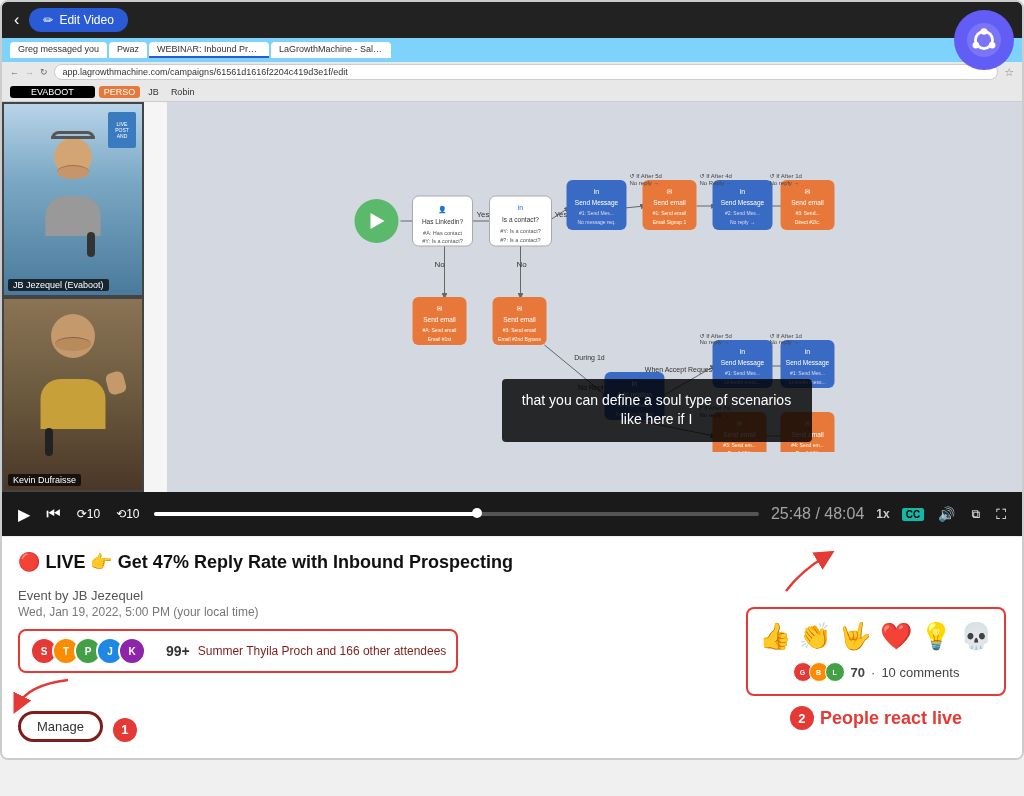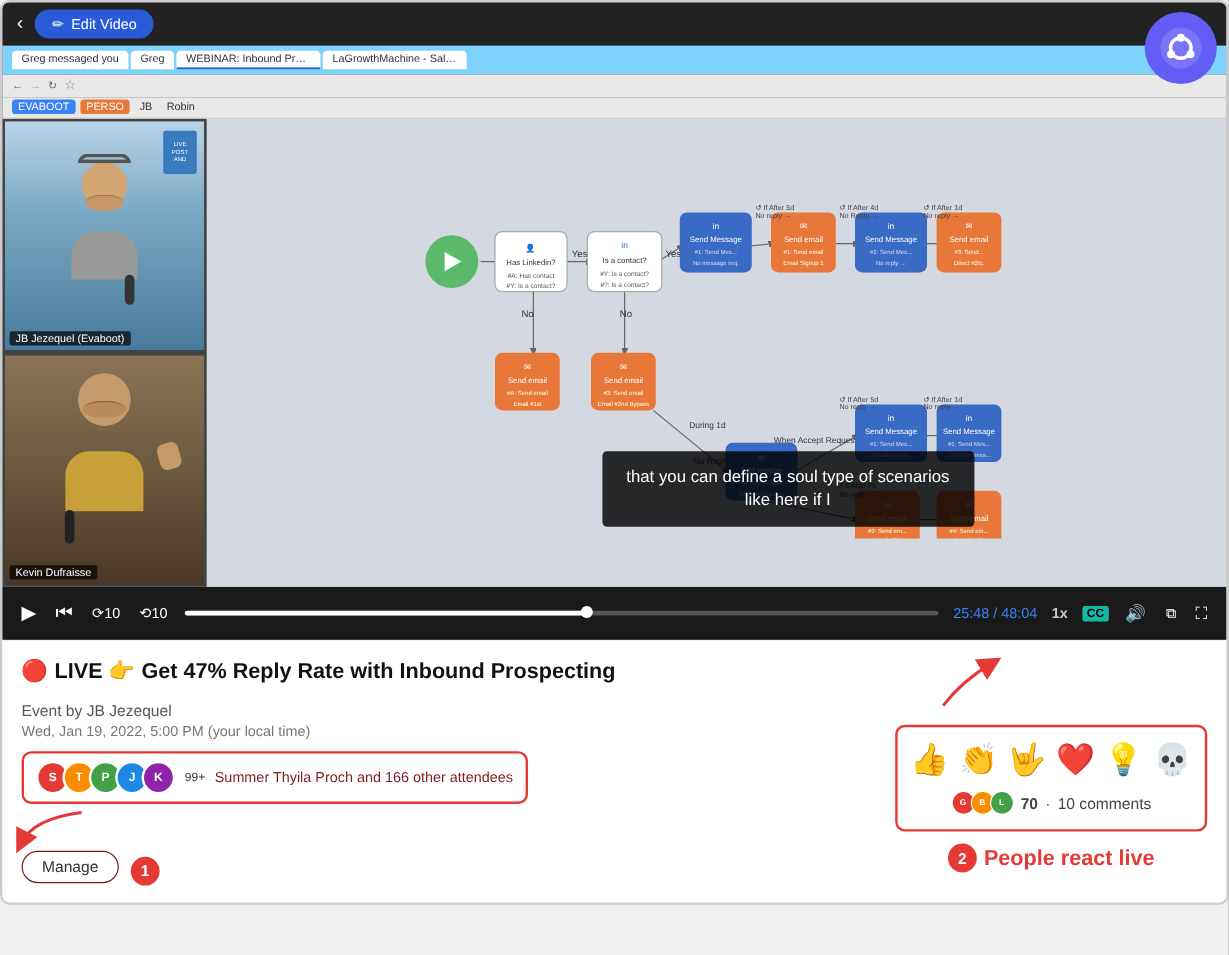--- a/index.html
+++ b/index.html
@@ -142,21 +142,21 @@
       height: 390px;
       overflow: hidden;
     }
 
     
     .webcam-feeds {
       position: absolute;
       left: 0;
       top: 0;
       bottom: 0;
-      width: 170px;
+      width: 142px;
       display: flex;
       flex-direction: column;
       z-index: 5;
     }
 
     .webcam-box {
       position: relative;
       flex: 1;
       background: #2a2a2a;
       border: 2px solid #444;
@@ -281,22 +281,22 @@
       position: absolute;
       right: -5px;
       top: -4px;
       width: 10px;
       height: 10px;
       background: #fff;
       border-radius: 50%;
     }
 
     .time-display {
-      color: #3b82f6;
-      font-size: 12px;
+      color: #a3a3a3;
+      font-size: 16px;
       white-space: nowrap;
     }
 
     .speed-badge {
       color: #ccc;
       font-size: 12px;
       font-weight: bold;
     }
 
     .cc-badge {
@@ -365,33 +365,34 @@
       overflow: hidden;
       display: flex;
       align-items: center;
       justify-content: center;
       font-size: 10px;
       font-weight: bold;
       color: #fff;
     }
     .avatar-circle:first-child { margin-left: 0; }
     .avatar-count {
-      font-size: 10px;
-      font-weight: normal;
+      font-size: 14px;
+      font-weight: bold;
       color: #333;
+      margin-left: 12px;
     }
     .attendee-names {
       font-size: 12px;
       color: #7f1d1d;
       text-align: right;
     }
 
     .manage-btn {
       display: inline-block;
-      border: 1px solid #7f1d1d;
+      border: 3px solid #7f1d1d;
       border-radius: 20px;
       padding: 5px 16px;
       font-size: 13px;
       color: #333;
       cursor: pointer;
       background: #fff;
       margin-bottom: 6px;
     }
 
     
@@ -504,33 +505,34 @@
         <ellipse cx="20" cy="20" rx="9" ry="9" fill="none" stroke="#fff" stroke-width="3"></ellipse>
         <circle cx="20" cy="11" r="3.5" fill="#fff"></circle>
         <circle cx="28.5" cy="25.5" r="3.5" fill="#fff"></circle>
         <circle cx="11.5" cy="25.5" r="3.5" fill="#fff"></circle>
       </svg>
     </div>
 
     <div class="browser-chrome">
       <div class="browser-tabs">
         <div class="browser-tab">Greg messaged you</div>
-        <div class="browser-tab">Greg</div>
+        <div class="browser-tab">Pwaz</div>
         <div class="browser-tab active">WEBINAR: Inbound Prospect...</div>
         <div class="browser-tab">LaGrowthMachine - Sales Au...</div>
       </div>
     </div>
     <div class="browser-bar">
       <span style="color:#666;">←</span>
       <span style="color:#aaa;">→</span>
       <span style="color:#666;">↻</span>
+      <div class="url-bar">app.lagrowthmachine.com/campaigns/61561d1616f2204c419d3e1f/edit</div>
       <span style="font-size:11px;color:#888;">☆</span>
     </div>
     <div class="browser-toolbar">
-      <span style="font-size:9px;background:#3b82f6;color:#fff;padding:1px 5px;border-radius:3px;">EVABOOT</span>
+      <span style="font-size:9px;background:#000000;color:#fff;padding:1px 21px;border-radius:3px;">EVABOOT</span>
       <span style="font-size:9px;background:#e8783a;color:#fff;padding:1px 5px;border-radius:3px;">PERSO</span>
       <span style="font-size:9px;color:#333;padding:1px 4px;">JB</span>
       <span style="font-size:9px;color:#333;padding:1px 4px;">Robin</span>
     </div>
 
     <div class="video-content">
 
       <div class="webcam-feeds">
 
         <div class="webcam-box">

